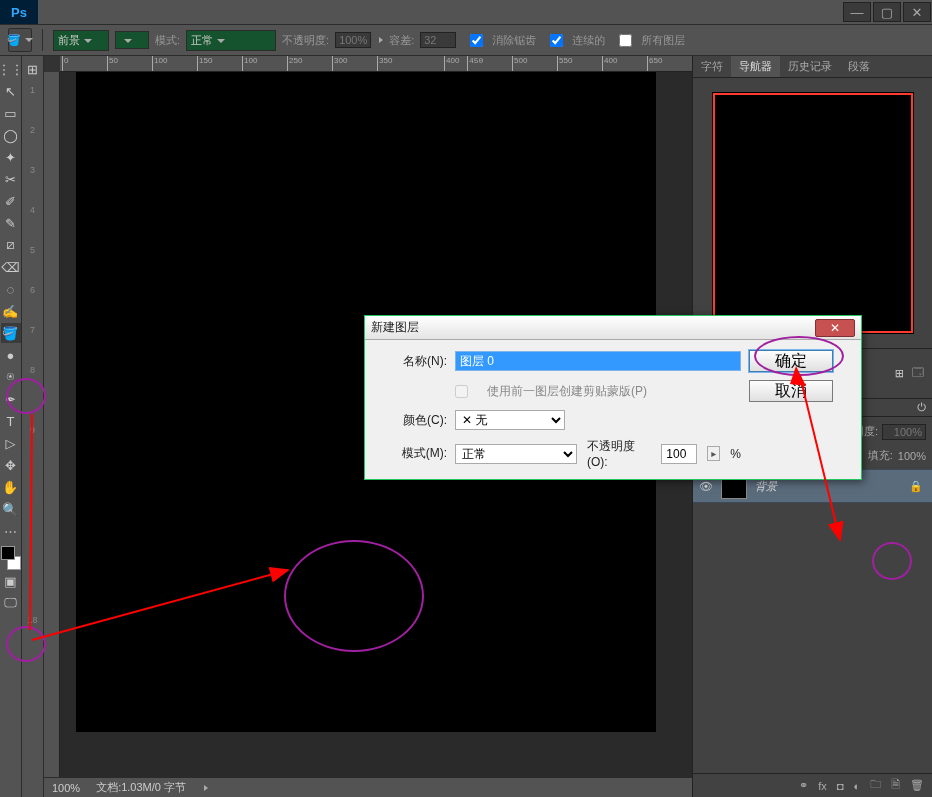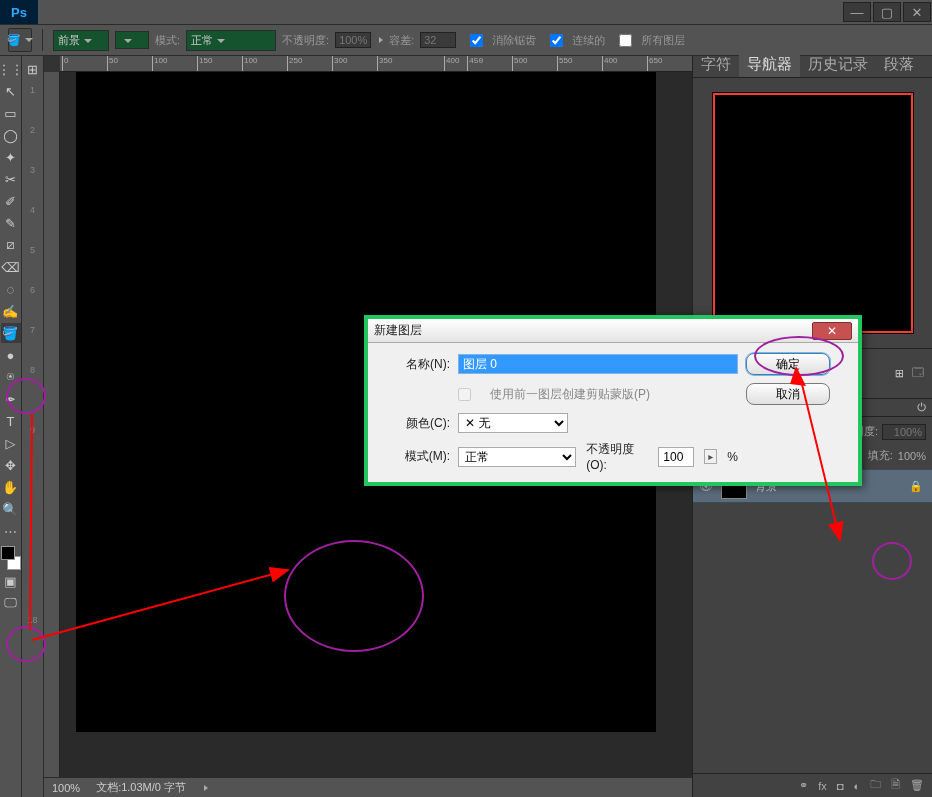--- a/index.html
+++ b/index.html
@@ -43,49 +43,49 @@
   .ruler-h .tick { position:absolute;top:0;height:16px;border-left:1px solid #aaa;font-size:8px;color:#aaa;padding-left:1px; }
   .ruler-v { width:16px;background:#535353;border-right:1px solid #222;float:left;height:100%; }
   .canvas-row { flex:1; display:flex; }
   .canvas { flex:1; background:#2a2a2a; position:relative; overflow:hidden; }
   .blackdoc { position:absolute; left:16px; top:0; width:580px; height:660px; background:#000; }
   .statusbar { height:20px;background:#535353;border-top:1px solid #2b2b2b;display:flex;align-items:center;padding:0 8px;color:#ccc;font-size:11px;gap:16px; }
   
   
   .rightcol { width:240px; background:#424242; border-left:1px solid #222; display:flex;flex-direction:column; }
   .paneltabs { height:22px;display:flex;background:#424242;border-bottom:1px solid #222;align-items:flex-end; }
-  .paneltabs span { padding:3px 8px;font-size:15px;color:#aaa; }
+  .paneltabs span { padding:3px 8px;font-size:11px;color:#aaa; }
   .paneltabs span.active { background:#535353;color:#ddd; }
   .navigator { height:270px;background:#424242;padding:8px;display:flex;align-items:center;justify-content:center; }
   .navthumb { width:200px;height:240px;background:#000;border:2px solid #ff3b30;box-shadow:0 0 0 1px #000; }
   .layerpanel { flex:1;background:#424242;display:flex;flex-direction:column;border-top:1px solid #222; }
   .lp-controls { padding:4px 6px; display:flex;flex-direction:column;gap:4px; }
   .lp-row { display:flex;align-items:center;gap:4px;font-size:11px;color:#aaa; }
   .lp-row .dd2 { flex:1;background:#4a4a4a;border:1px solid #222;padding:2px 6px;color:#ccc;font-size:11px; }
   .lp-row .num2 { width:44px;background:#3a3a3a;border:1px solid #222;padding:1px 3px;color:#777;font-size:11px;text-align:right; }
   .lp-lockrow { display:flex;align-items:center;gap:5px;font-size:11px;color:#aaa;padding:2px 0; }
   .lp-lockrow .ic { width:14px;height:14px;display:inline-flex;align-items:center;justify-content:center;font-size:11px;color:#888; }
   .layerlist { flex:1;background:#424242;overflow:auto; }
   .layerrow { height:34px;background:#5a6b7b;display:flex;align-items:center;padding:0 6px;gap:8px;border-top:1px solid #3a4a5a;border-bottom:1px solid #3a4a5a; }
   .layerrow .eye { width:14px;color:#ddd; }
   .layerrow .thumb { width:26px;height:26px;background:#000;border:1px solid #888; }
   .layerrow .lname { color:#ddd;font-style:italic;font-size:11px; }
   .layerrow .lock { margin-left:auto;color:#ddd;width:20px;text-align:center; }
   .lp-bottom { height:24px;background:#424242;border-top:1px solid #222;display:flex;align-items:center;justify-content:flex-end;gap:10px;padding:0 8px;color:#aaa; }
   
   
-  .dialog { position:absolute; left:364px; top:315px; width:498px; background:#f0f0f0; border:4px solid #22c55e; box-shadow:2px 2px 8px rgba(0,0,0,.5); font-size:12px;color:#222; }
+  .dialog { position:absolute; left:364px; top:315px; width:498px; background:#f0f0f0; border:1px solid #22c55e; box-shadow:2px 2px 8px rgba(0,0,0,.5); font-size:12px;color:#222; }
   .dlg-title { height:24px;background:linear-gradient(#fff,#e4e4e4);display:flex;align-items:center;padding:0 6px;border-bottom:1px solid #aaa; }
   .dlg-title .x { margin-left:auto;width:40px;height:18px;background:#c75050;color:#fff;display:flex;align-items:center;justify-content:center;font-size:12px;border:1px solid #803030;border-radius:2px; }
   .dlg-body { padding:10px 12px; display:grid; grid-template-columns: 70px 1fr 100px; gap:8px 8px; align-items:center; }
   .dlg-body label { text-align:right; }
   .dlg-body input[type=text] { border:1px solid #7eb4ea;padding:2px 4px;background:#fff;font-size:12px; }
   .dlg-body input.sel { background:#3399ff;color:#fff; }
   .dlg-body select { border:1px solid #aaa;padding:1px 2px;font-size:12px;background:#fff; }
-  .dlg-btn { width:84px;height:22px;border:1px solid #7a7a7a;background:linear-gradient(#fdfdfd,#e0e0e0);border-radius:8px;font-size:12px;font-family:Liberation Serif, serif; }
+  .dlg-btn { width:84px;height:22px;border:1px solid #7a7a7a;background:linear-gradient(#fdfdfd,#e0e0e0);border-radius:0;font-size:16px;font-family:Liberation Serif, serif; }
   .dlg-btn.primary { border:1px solid #3c7fb1; box-shadow:0 0 0 1px #7eb4ea; }
   .dlg-check { display:flex;align-items:center;gap:19px;color:#888; }
   
   
   .anno-ellipse { position:absolute;border:2px solid #a020a0;border-radius:50%;background:transparent;pointer-events:none; }
   .anno-arrow { position:absolute;pointer-events:none; }
   
   .tri { width:0;height:0;border-left:4px solid transparent;border-right:4px solid transparent;border-top:4px solid #aaa;display:inline-block;margin-left:4px;vertical-align:middle; }
   .tri-r { width:0;height:0;border-top:3px solid transparent;border-bottom:3px solid transparent;border-left:4px solid #aaa;display:inline-block;margin-left:2px; }
 </style>

